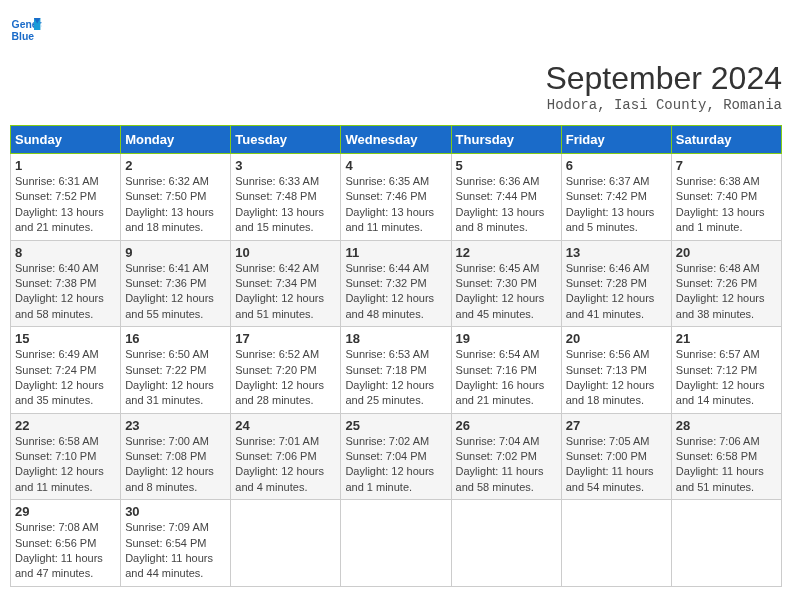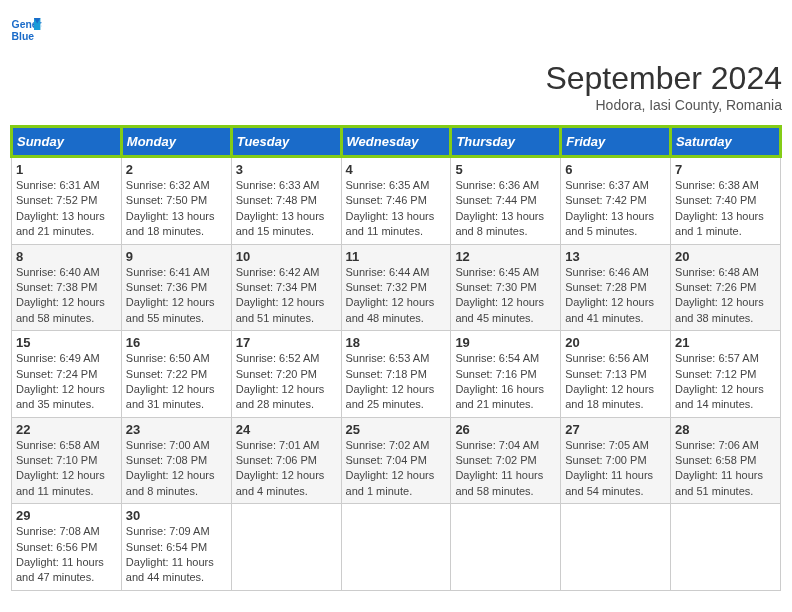--- a/index.html
+++ b/index.html
@@ -31,34 +31,34 @@
     }
     .month-title {
       font-size: 32px;
       font-weight: normal;
       color: #333;
       margin-top: 46px;
     }
     .subtitle {
       font-size: 14px;
       color: #555;
+      font-family: Liberation Mono, monospace;
     }
     table {
       width: 100%;
       border-collapse: collapse;
     }
     th {
       background-color: #1a6bc9;
       color: white;
       padding: 6px 4px;
       font-size: 13px;
       font-weight: bold;
       text-align: left;
-      border: 3px solid #84cc16;
-      font-style: italic;
+      border: 1px solid #84cc16;
     }
     td {
       border: 1px solid #ccc;
       vertical-align: top;
       padding: 4px;
       width: calc(100% / 7);
       min-height: 70px;
     }
     .day-number {
       font-size: 13px;

